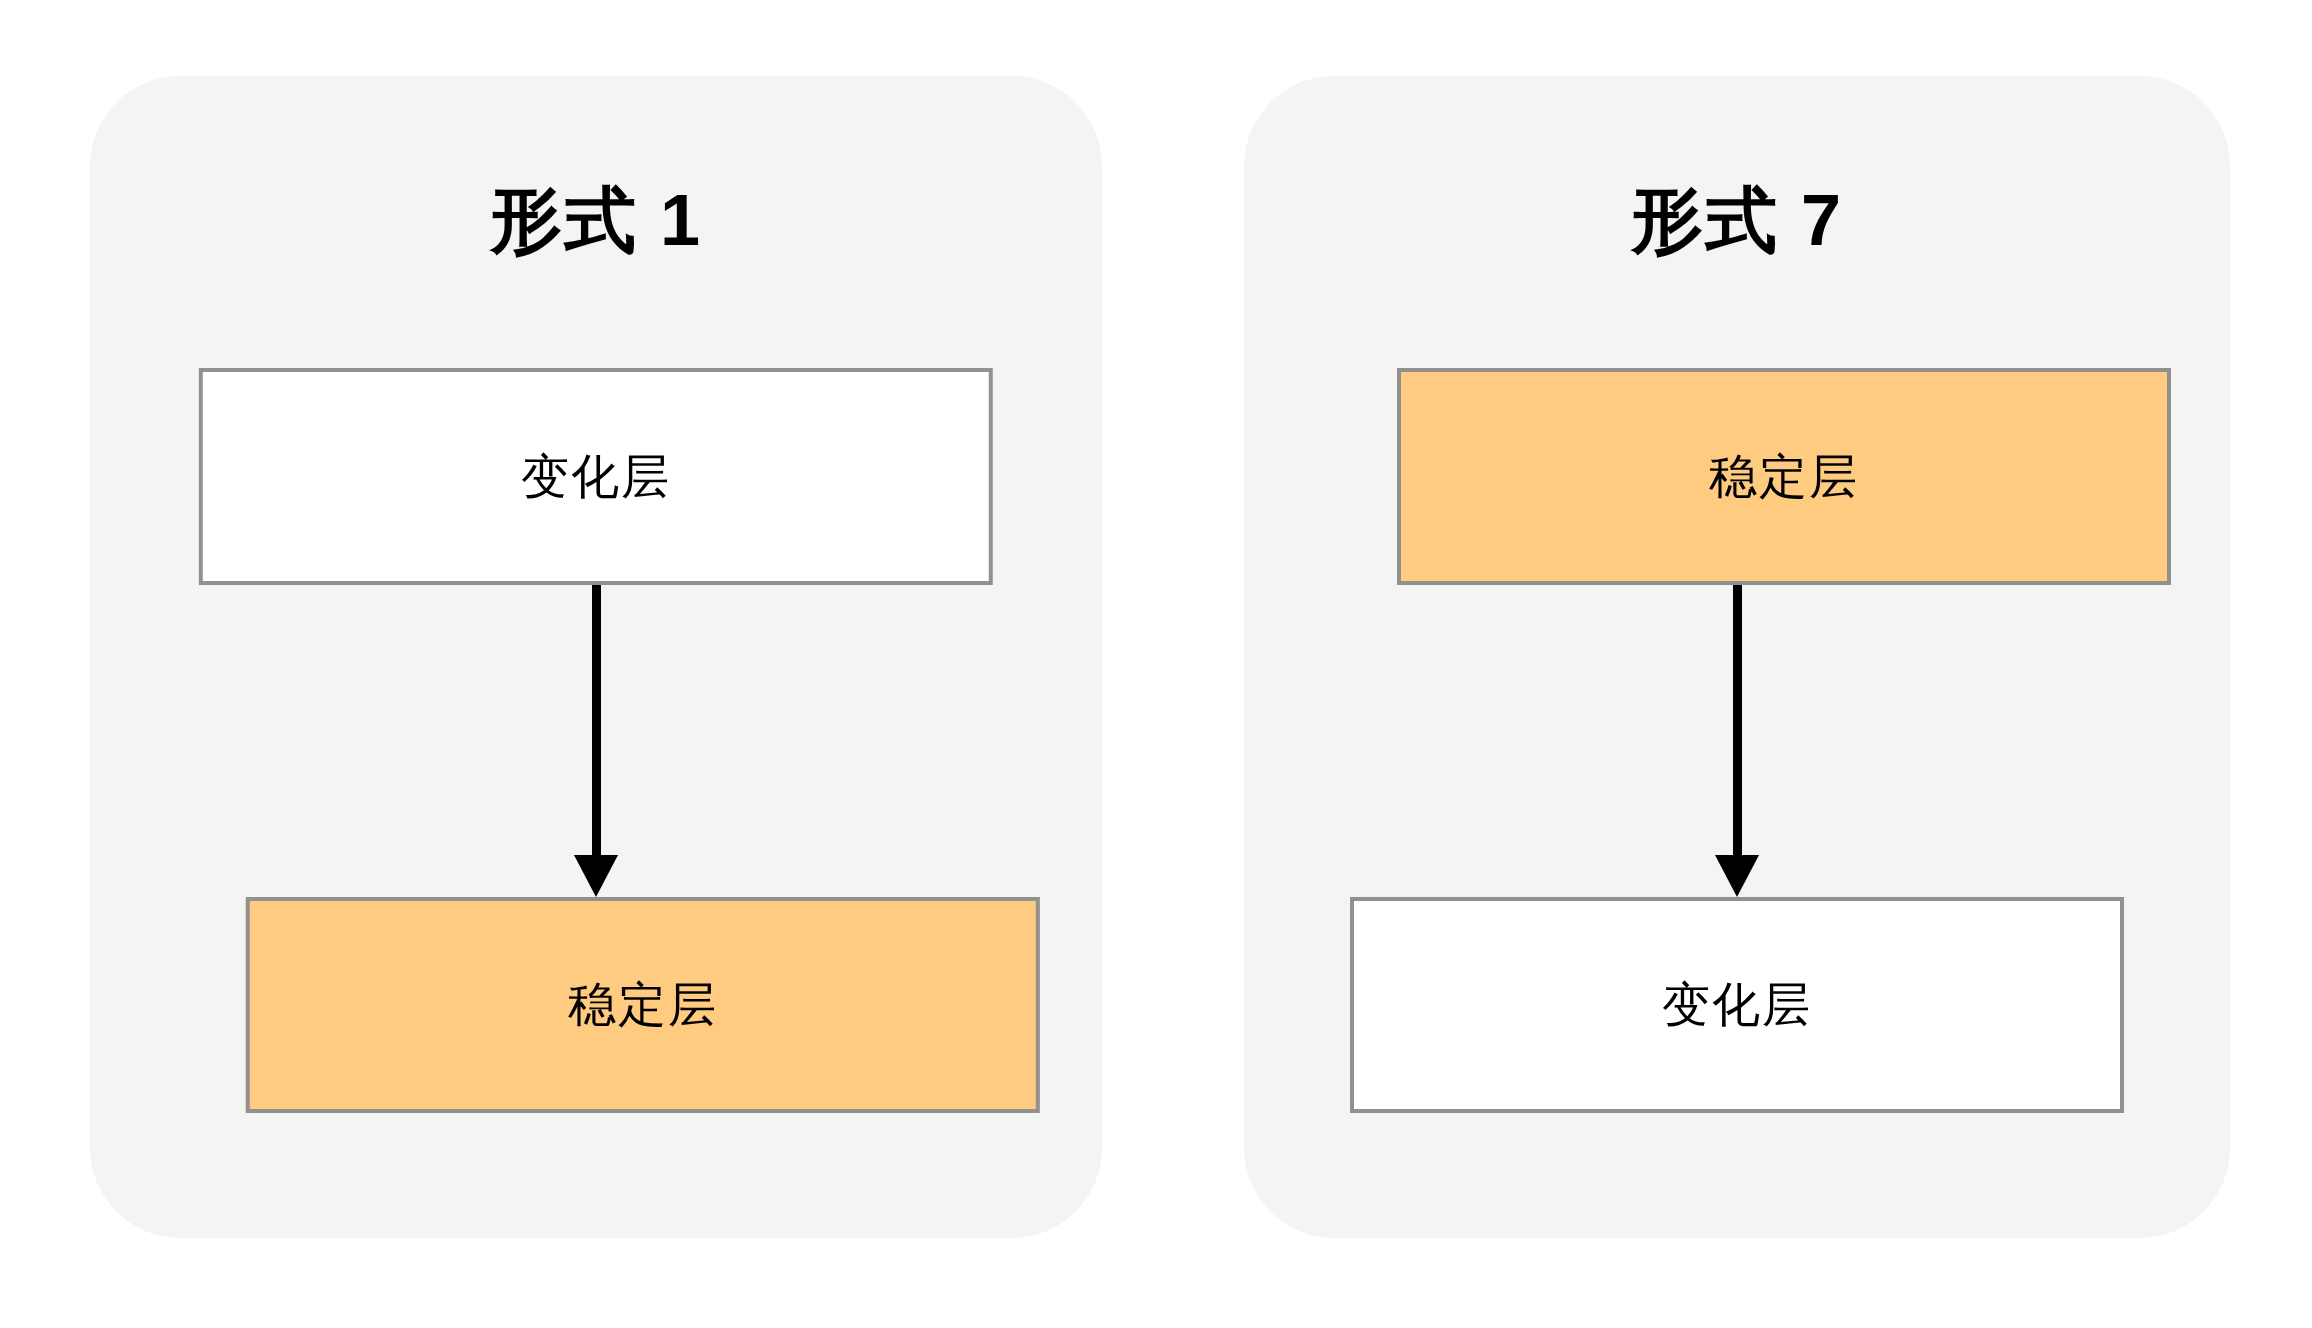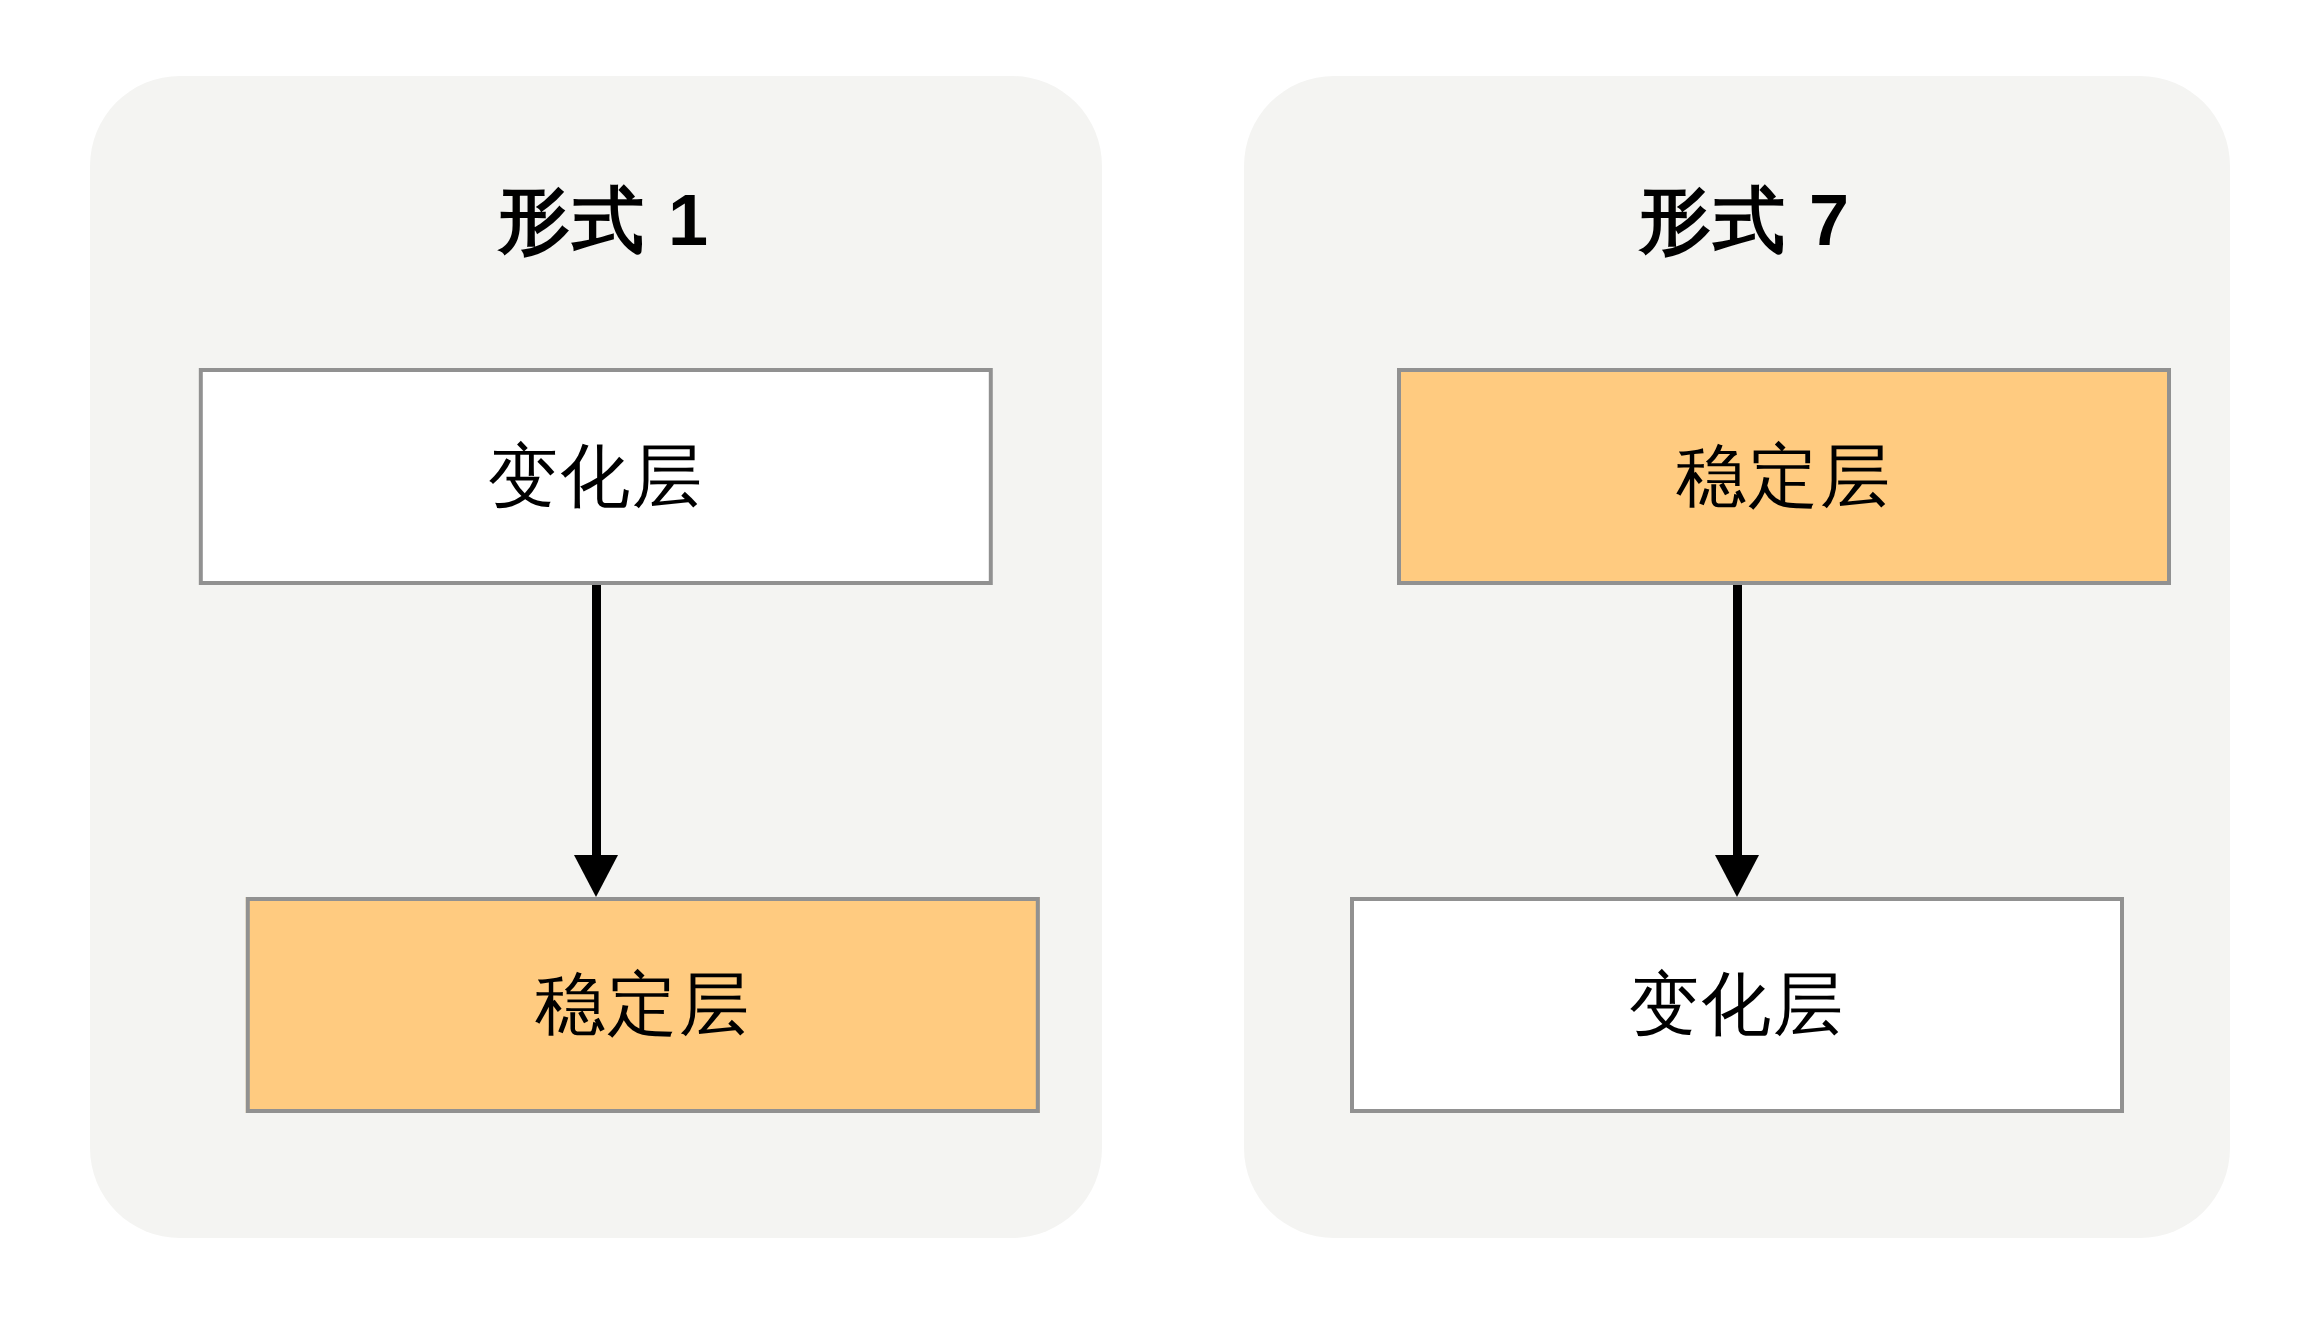--- a/index.html
+++ b/index.html
@@ -21,41 +21,41 @@
     height: 1162px;
     background: var(--panel-bg, #F4F4F2);
     border-radius: 90px;
   }
   .panel--left  { left: 90px;   width: 1012px; }
   .panel--right { left: 1244px; width: 986px;  }
 
   .panel-title {
     position: absolute;
     top: 94px;
-    left: 8px;
+    left: 0;
     width: 100%;
     text-align: center;
     font-size: 72px;
     line-height: 100px;
     font-weight: 600;
     color: var(--text, #000000);
     letter-spacing: 2px;
   }
 
   .layer-box {
     position: absolute;
     left: 50%;
     transform: translateX(-50%);
     width: 78.5%;
     box-sizing: border-box;
     border: 4px solid var(--box-border, #919191);
     display: flex;
     align-items: center;
     justify-content: center;
-    font-size: 70px;
+    font-size: 48px;
     font-weight: 400;
     color: var(--text, #000000);
     letter-spacing: 2px;
   }
   .layer-box--top    { top: 292px; height: 217px; }
   .layer-box--bottom { top: 821px; height: 216px; }
   .box--white  { background: var(--box-white, #FFFFFF); }
   .box--orange { background: var(--box-orange, #FFCB80); margin-left: 47px; }
 
   .arrow {

